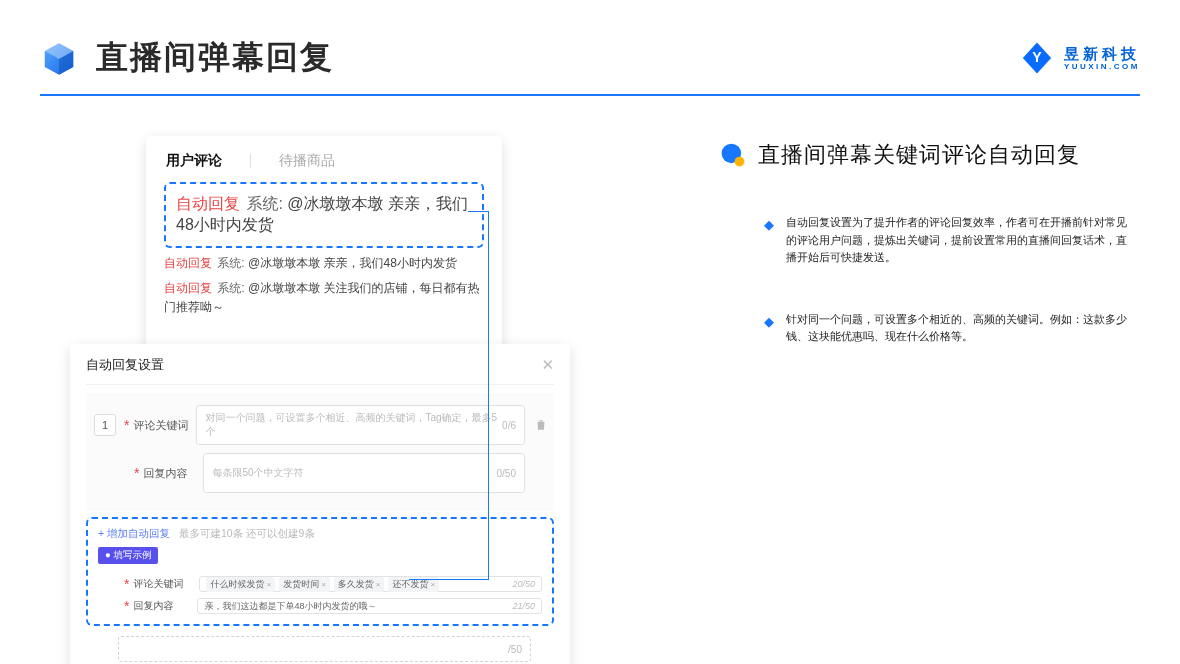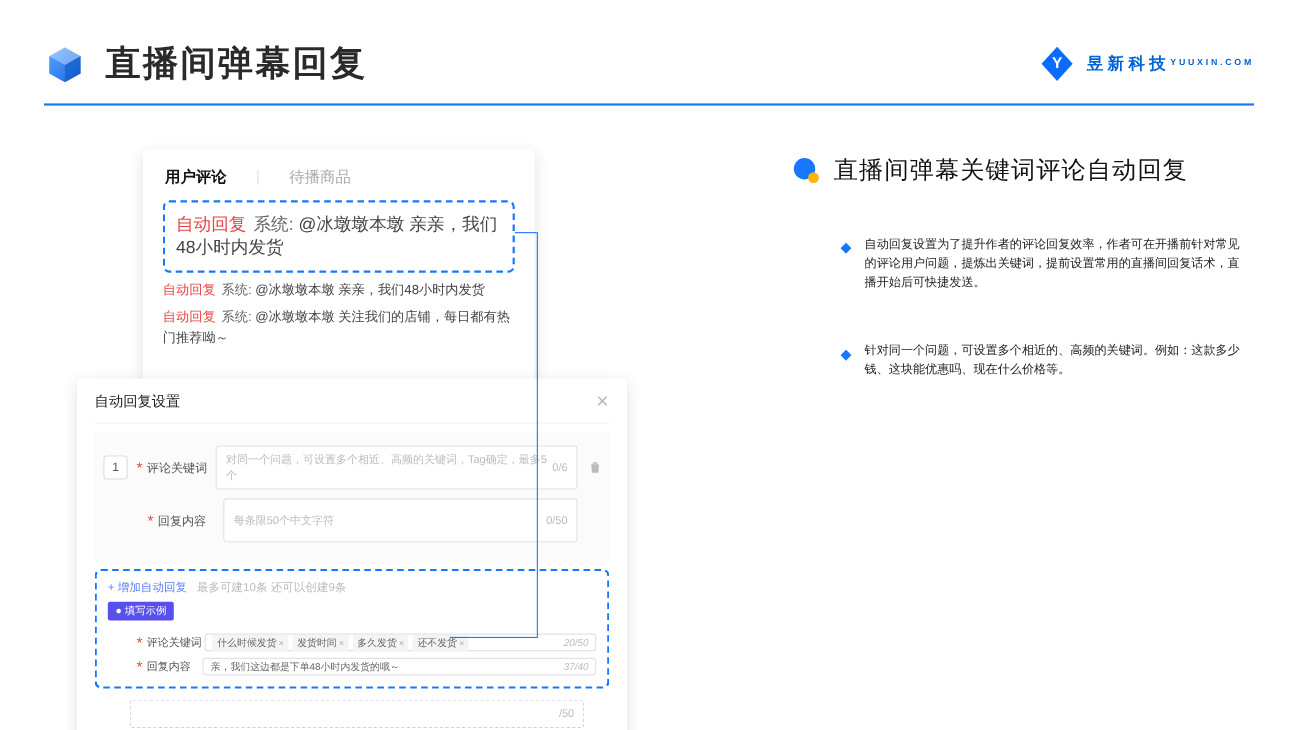--- a/index.html
+++ b/index.html
@@ -4,33 +4,33 @@
 <style>
 * { margin: 0; padding: 0; box-sizing: border-box; }
 body { width: 1180px; height: 664px; font-family: "Microsoft YaHei", "PingFang SC", sans-serif; background: #fff; position: relative; }
 
 
 .header { display: flex; align-items: center; padding: 36px 40px 0 40px; }
 .header-icon { width: 38px; height: 38px; margin-right: 18px; margin-top:2px; }
 .header-title { font-size: 32px; font-weight: 600; color: #2a2a2a; letter-spacing: 2px; }
 .header-logo { margin-left: auto; display: flex; align-items: center; gap: 10px; }
 .logo-mark { width: 34px; height: 34px; }
-.logo-text { display: flex; flex-direction: row; line-height: 1; }
+.logo-text { display: flex; flex-direction: column; line-height: 1; text-align: center; }
 .logo-cn { font-size: 15px; font-weight: 600; color: #0062d6; letter-spacing: 4px; }
 .logo-en { font-size: 8px; font-weight: 600; color: #0062d6; letter-spacing: 2.5px; margin-top: 2px; }
 .header-rule { height: 2px; background: #1877ff; margin: 14px 40px 0 40px; }
 
 
 .main { display: flex; padding: 40px 40px 0 130px; gap: 90px; }
 
 
 .left-col { position: relative; width: 500px; height: 470px; }
 
 
-.panel-comments { position: absolute; top: 0; left: 0; width: 356px; background: #fff; border-radius: 4px; box-shadow: 0 4px 14px rgba(0,0,0,0.12); padding: 16px 18px 36px 18px; z-index: 1; }
+.panel-comments { position: absolute; top: 0; left: 16px; width: 356px; background: #fff; border-radius: 4px; box-shadow: 0 4px 14px rgba(0,0,0,0.12); padding: 16px 18px 36px 18px; z-index: 1; }
 .tabs { display: flex; gap: 28px; font-size: 14px; padding: 0 2px 12px 2px; }
 .tab-active { font-weight: 700; color: #111; position: relative; }
 .tab-inactive { color: #aaa; }
 .tab-sep { width:1px; background:#e0e0e0; margin:2px 0; }
 .comment-highlight { border: 2px dashed #1877ff; border-radius: 6px; padding: 10px 10px; margin-bottom: 6px; position: relative; }
 .comment-line { font-size: 12px; color: #444; line-height: 1.6; margin: 6px 0 2px 0; }
 .auto-badge { color: #e74545; margin-right: 2px; }
 .sys-label { color: #666; }
 .rest-text { color: #444; }
 
@@ -49,21 +49,21 @@
 .trash-icon { width:14px; margin-left:9px; fill:#bbb; }
 .second-row-adjust { margin-left:42px; }
 
 .add-link-row { font-size: 10.5px; color: #5a7df7; margin: 8px 0 0 10px; }
 .add-link-row .hint { color:#bbb; margin-left:6px; }
 
 .example-block { border: 2px dashed #1877ff; border-radius: 6px; padding: 8px 10px 10px 10px; margin-top: 6px; }
 .example-badge { display:inline-block; background:#5850ec; color:#fff; font-size:9.5px; padding:2px 7px; border-radius:2px; margin-bottom:6px; }
 .ex-row { display:flex; align-items:center; margin-top:6px; }
 .ex-row .field-label { min-width:48px; font-size:10px; }
-.ex-row .tag-input { flex:1; margin-left:3px; height:16px; border:1px solid #e2e2e2; border-radius:3px; background:#fff; display:flex; align-items:center; padding:0 6px; font-size:9px; color:#777; gap:4px; }
+.ex-row .tag-input { flex:1; margin-left:16px; height:16px; border:1px solid #e2e2e2; border-radius:3px; background:#fff; display:flex; align-items:center; padding:0 6px; font-size:9px; color:#777; gap:4px; }
 .tag-chip { background:#f3f4f6; border-radius:2px; padding:1px 4px; color:#666; display:inline-flex; align-items:center; gap:2px;}
 .tag-chip .x{ color:#aaa; font-size:8px;}
 .ex-row .count { margin-left:auto; color:#bbb; font-size:9px;font-style:italic; }
 .ghost-input-row{display:flex; align-items:center; margin-top:10px; margin-left:32px;}
 .ghost-input{ flex:1; height:26px; border:1px dashed #d4d4d4; border-radius:3px; display:flex; align-items:center; padding:0 8px; font-size:10px; color:#bbb; }
 .ghost-input .count{margin-left:auto;}
 
 
 .connector-v { position:absolute; border-left:1px solid #1877ff; top:75px; left:358px; height:368px; z-index:4;}
 .connector-h-top { position:absolute; border-top:1px solid #1877ff; top:75px; left:338px; width:20px; z-index:4;}
@@ -194,21 +194,21 @@
                 <span class="x">×</span>
               </span>
             <span class="count">20/50</span>
           </div>
         </div>
         <div class="ex-row" style="padding-left:26px;">
           <span class="dot-req">*</span>
           <span class="field-label">回复内容</span>
           <div class="tag-input">
             <span class="filled-text" style="color:#666;">亲，我们这边都是下单48小时内发货的哦～</span>
-            <span class="count">37/40</span>
+            <span class="count">21/50</span>
           </div>
         </div>
       </div>
       <div class="ghost-input-row">
         <div class="ghost-input">
           <span></span>
           <span class="count">/50</span>
         </div>
         <span style="width:23px;"></span>
       </div>

